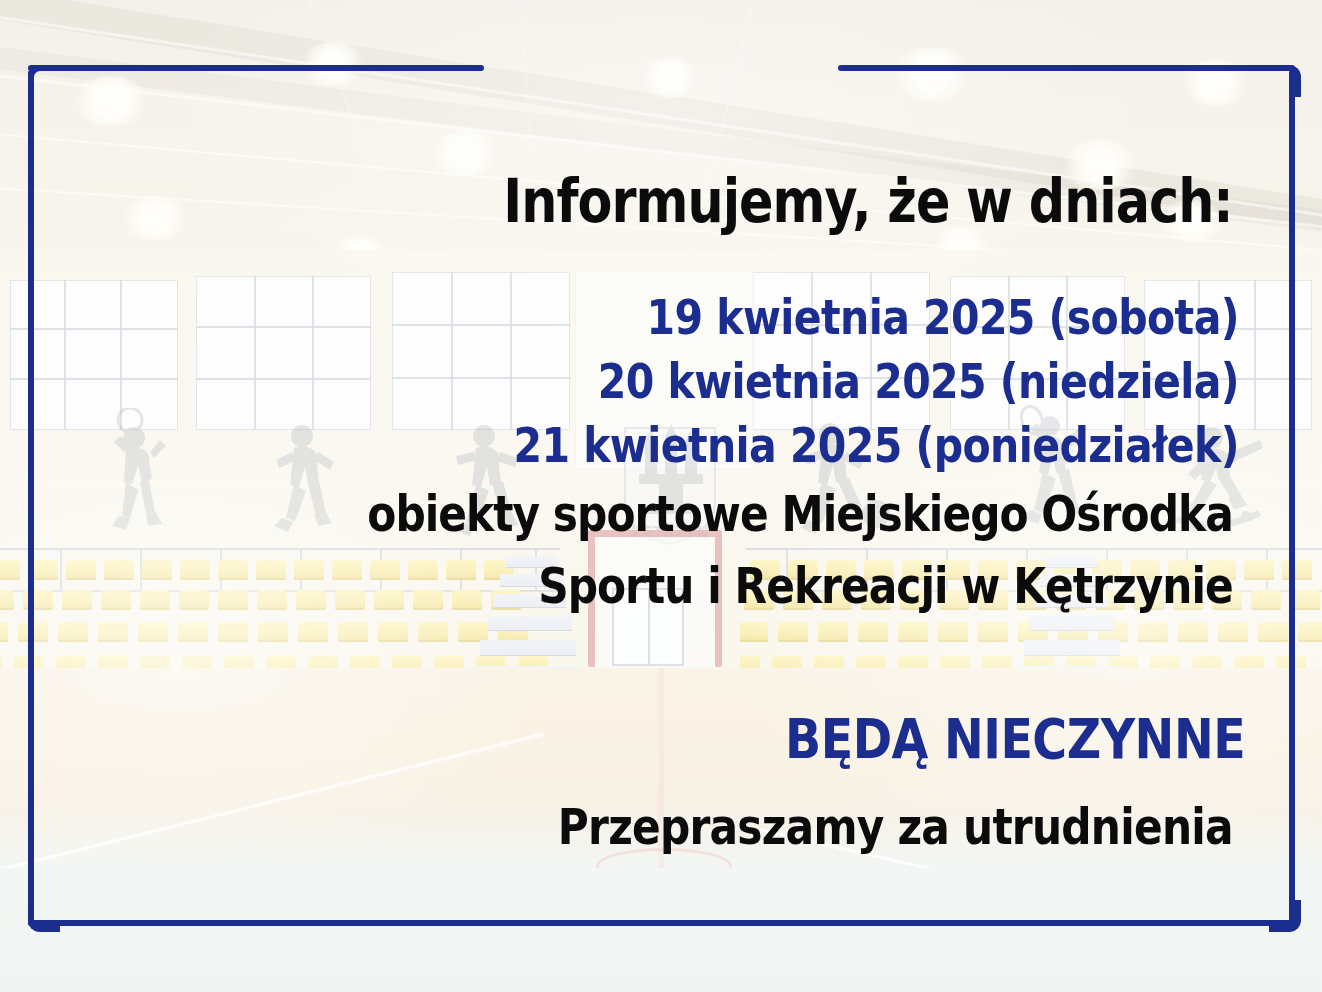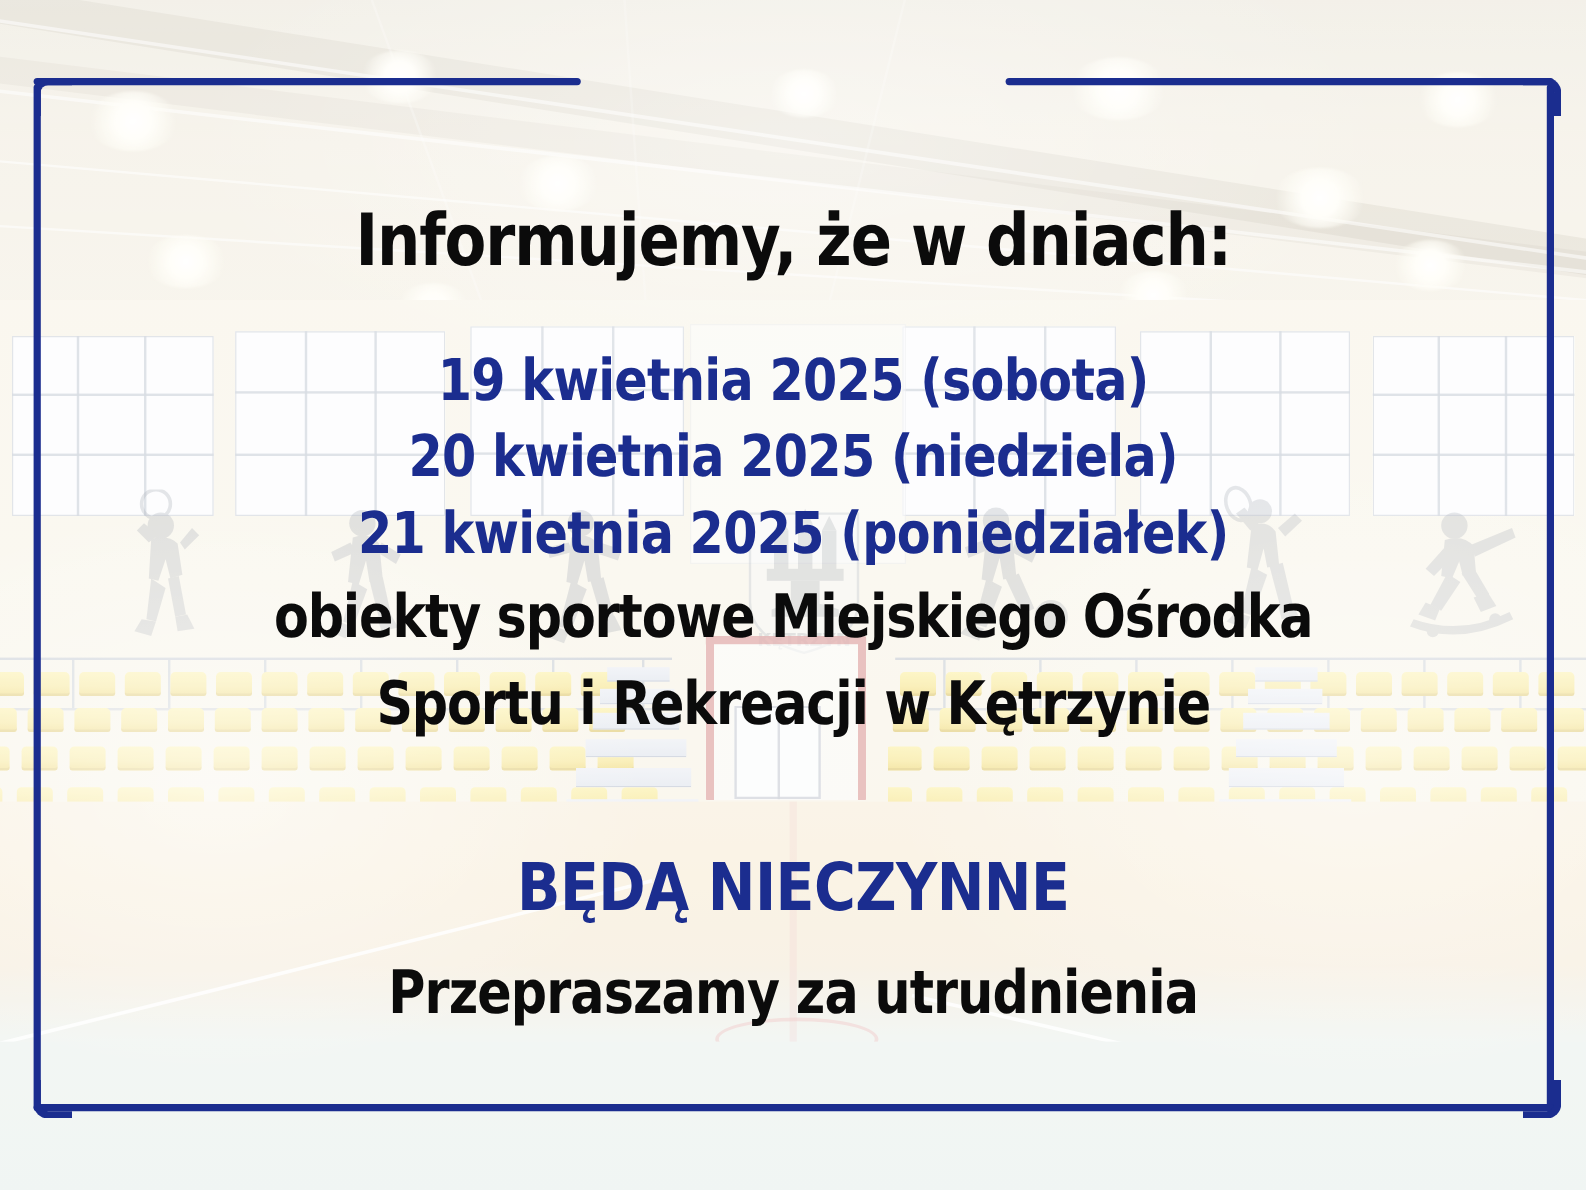--- a/index.html
+++ b/index.html
@@ -150,22 +150,22 @@
     font-size:86px;font-weight:bold;color:#14110f;
   }
   .logo-sub{
     position:absolute;left:208px;top:78px;
     font-family:"DejaVu Sans","Liberation Sans",sans-serif;
     font-weight:bold;font-size:17px;letter-spacing:1.4px;color:#14110f;
   }
 
   
   .content{
-    position:absolute;left:40px;top:80px;width:1242px;height:830px;
-    text-align:center;
+    position:absolute;left:28px;top:80px;width:1242px;height:830px;
+    text-align:right;
   }
   .headline{
     position:absolute;left:0;top:88px;width:1242px;
     font-family:"DejaVu Sans Condensed","DejaVu Sans","Liberation Sans",sans-serif;
     font-weight:bold;font-size:60px;line-height:66px;color:#0b0b0b;
     letter-spacing:-1px;
     transform:scaleX(.94);
   }
   .dates{
     position:absolute;left:0;top:205px;width:1242px;color:#1b2d8f;

